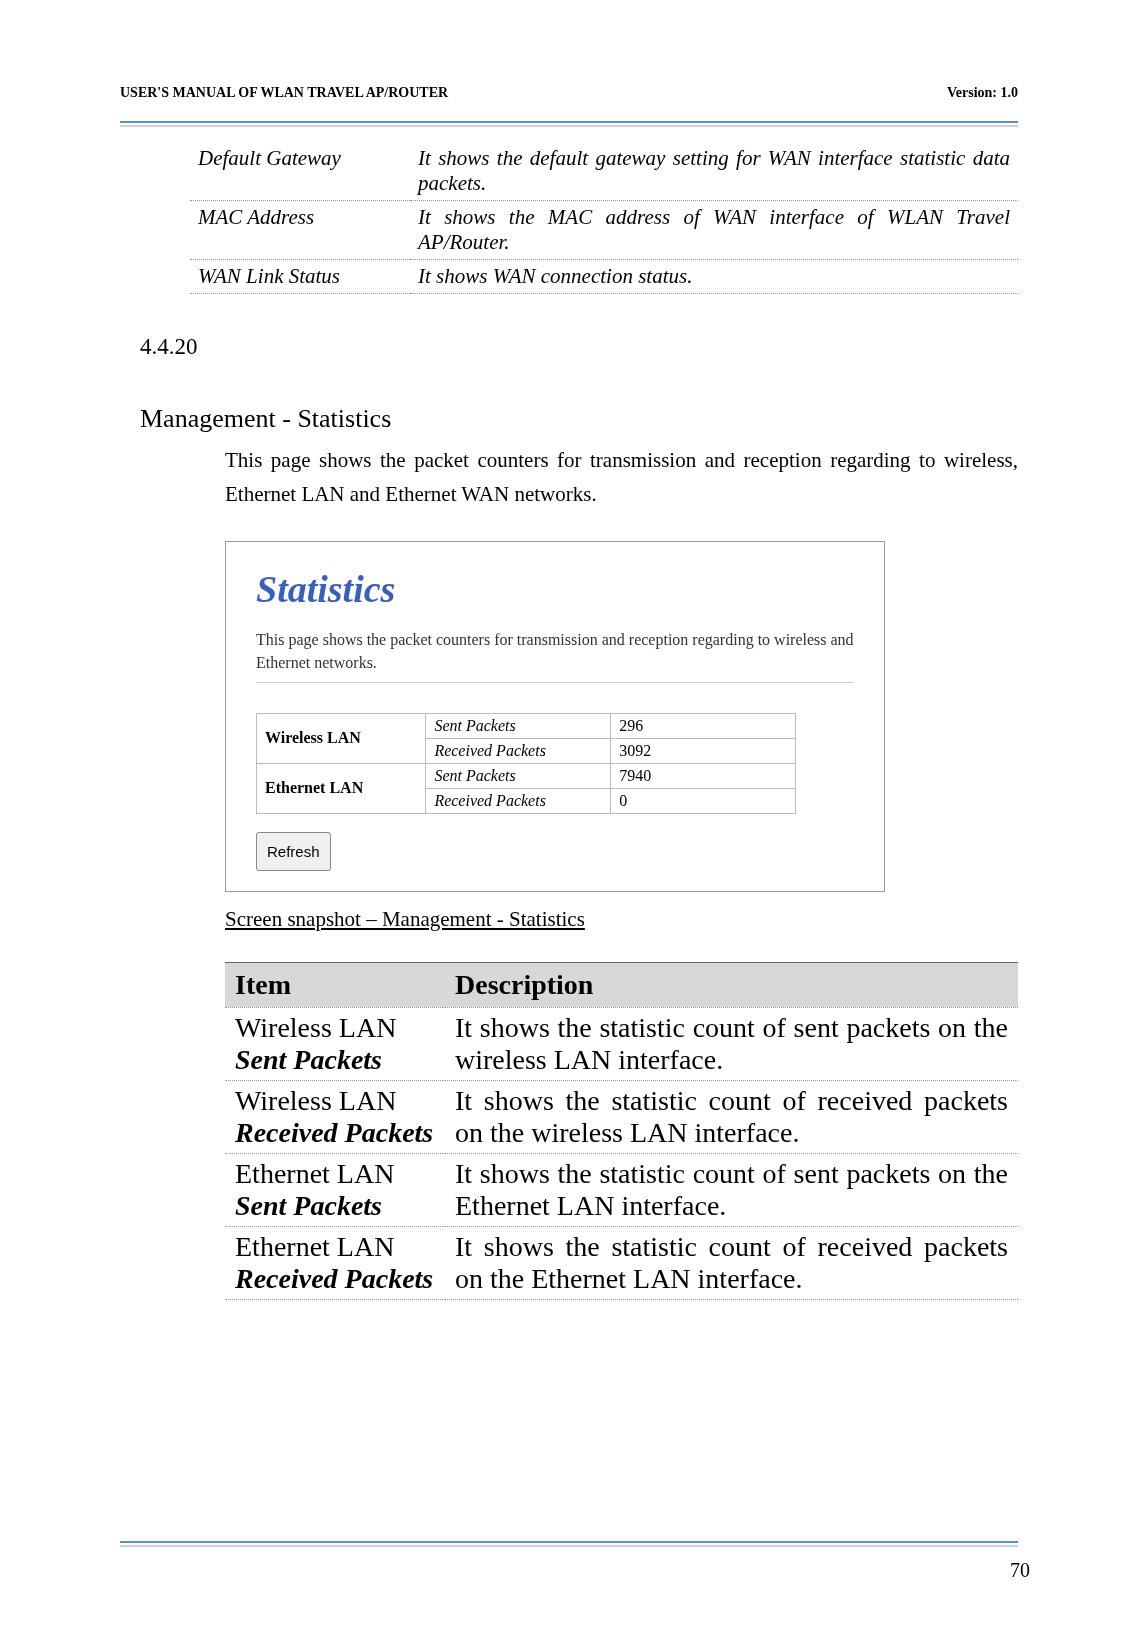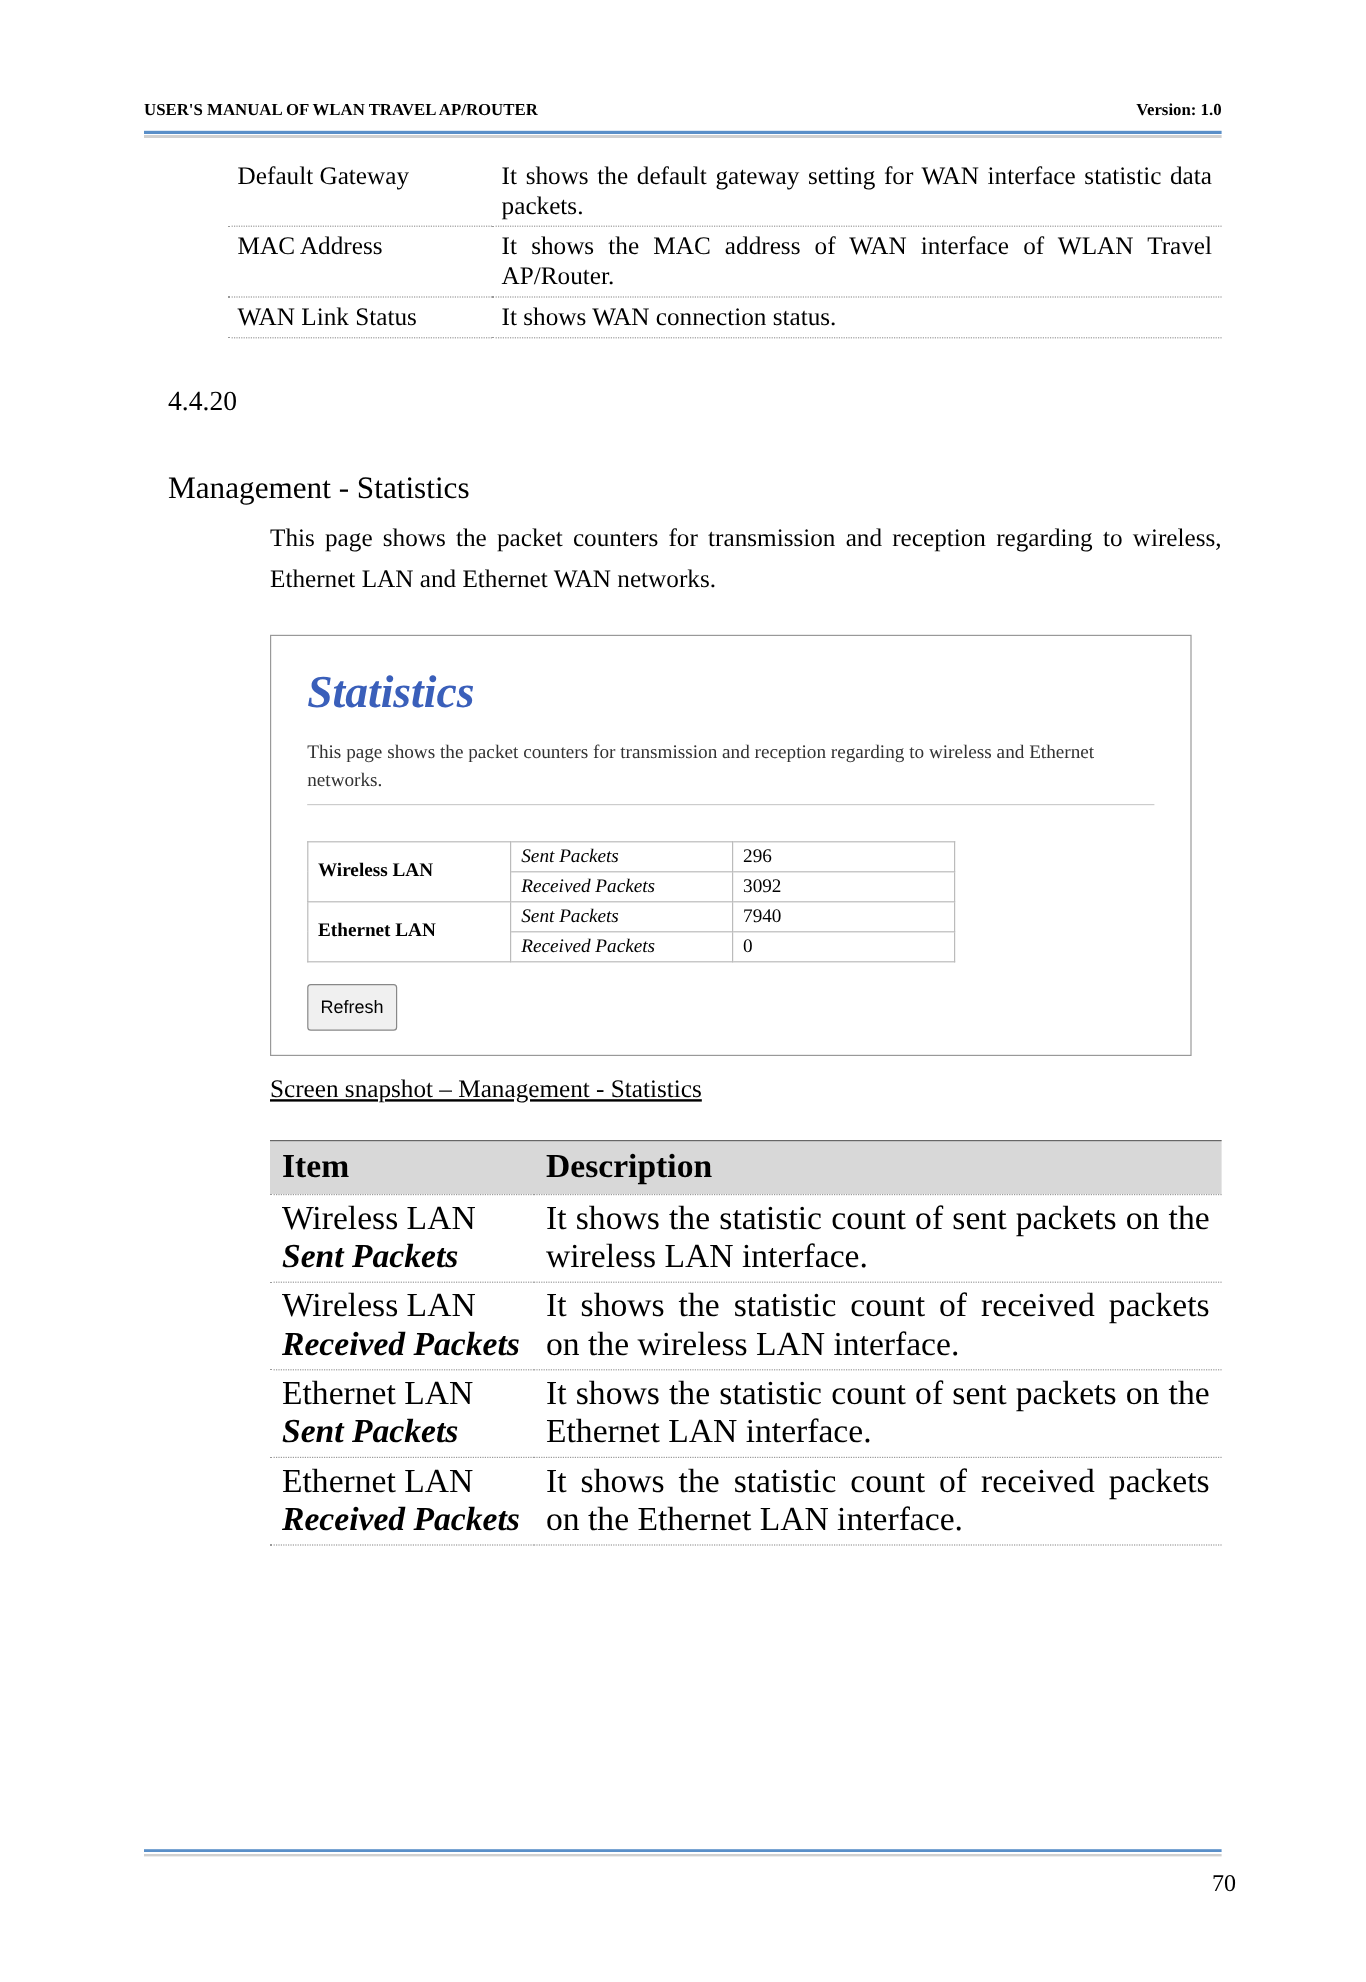--- a/index.html
+++ b/index.html
@@ -17,21 +17,21 @@
     }
     
     .page {
       padding: 85px 120px 60px 120px;
     }
     
     .header {
       display: flex;
       justify-content: space-between;
       align-items: flex-start;
-      margin-bottom: 8px;
+      margin-bottom: 20px;
     }
     
     .header-left {
       font-size: 14px;
       font-weight: bold;
     }
     
     .header-right {
       font-size: 14px;
       font-weight: bold;
@@ -48,20 +48,21 @@
       margin-left: 70px;
       width: calc(100% - 70px);
       border-collapse: collapse;
       font-size: 21px;
     }
     
     .top-table td {
       padding: 4px 8px;
       vertical-align: top;
       border-bottom: 1px dotted #999;
+      font-style: italic;
     }
     
     .top-table td:first-child {
       width: 220px;
     }
     
     .top-table td:last-child {
       text-align: justify;
     }
     
@@ -87,21 +88,21 @@
     .section-body {
       margin-left: 105px;
       font-size: 21px;
       text-align: justify;
       line-height: 1.6;
       margin-bottom: 30px;
     }
     
     .screenshot-box {
       margin-left: 105px;
-      width: 768px;
+      width: 660px;
       border: 1px solid #999;
       padding: 25px 30px 20px 30px;
       margin-bottom: 15px;
       font-family: "Times New Roman", serif;
     }
     
     .stats-title {
       font-family: "Times New Roman", serif;
       font-size: 38px;
       color: #3a5fba;

